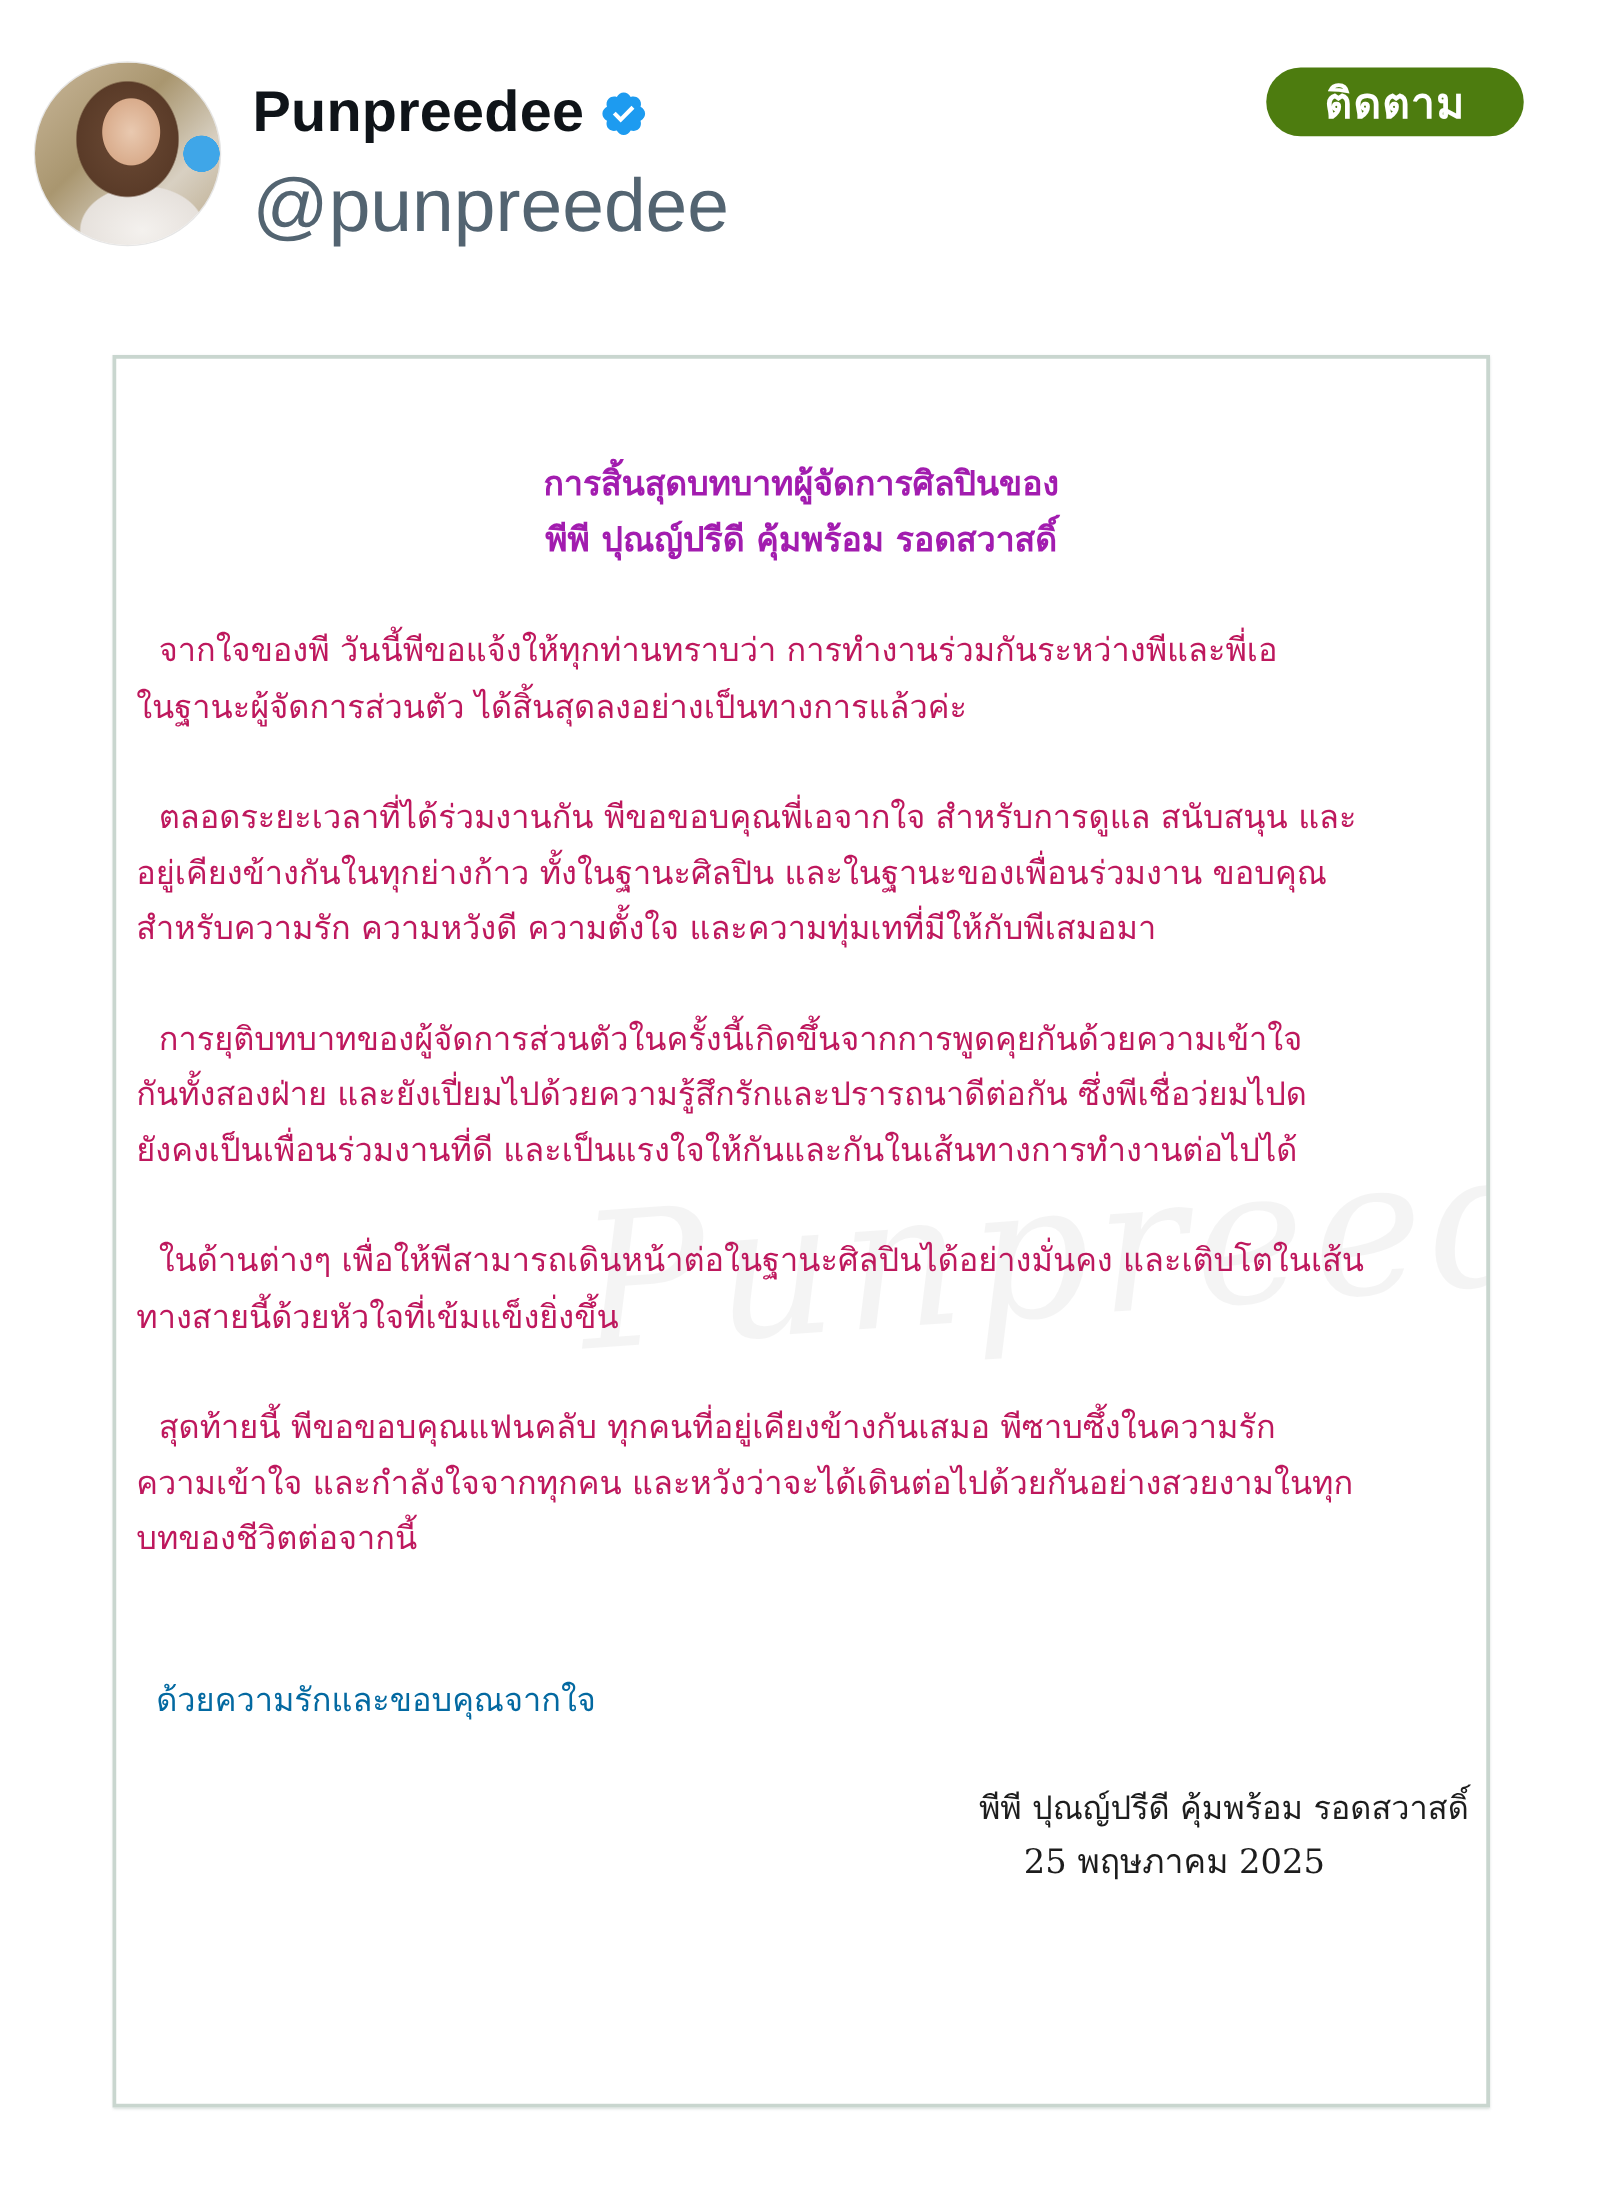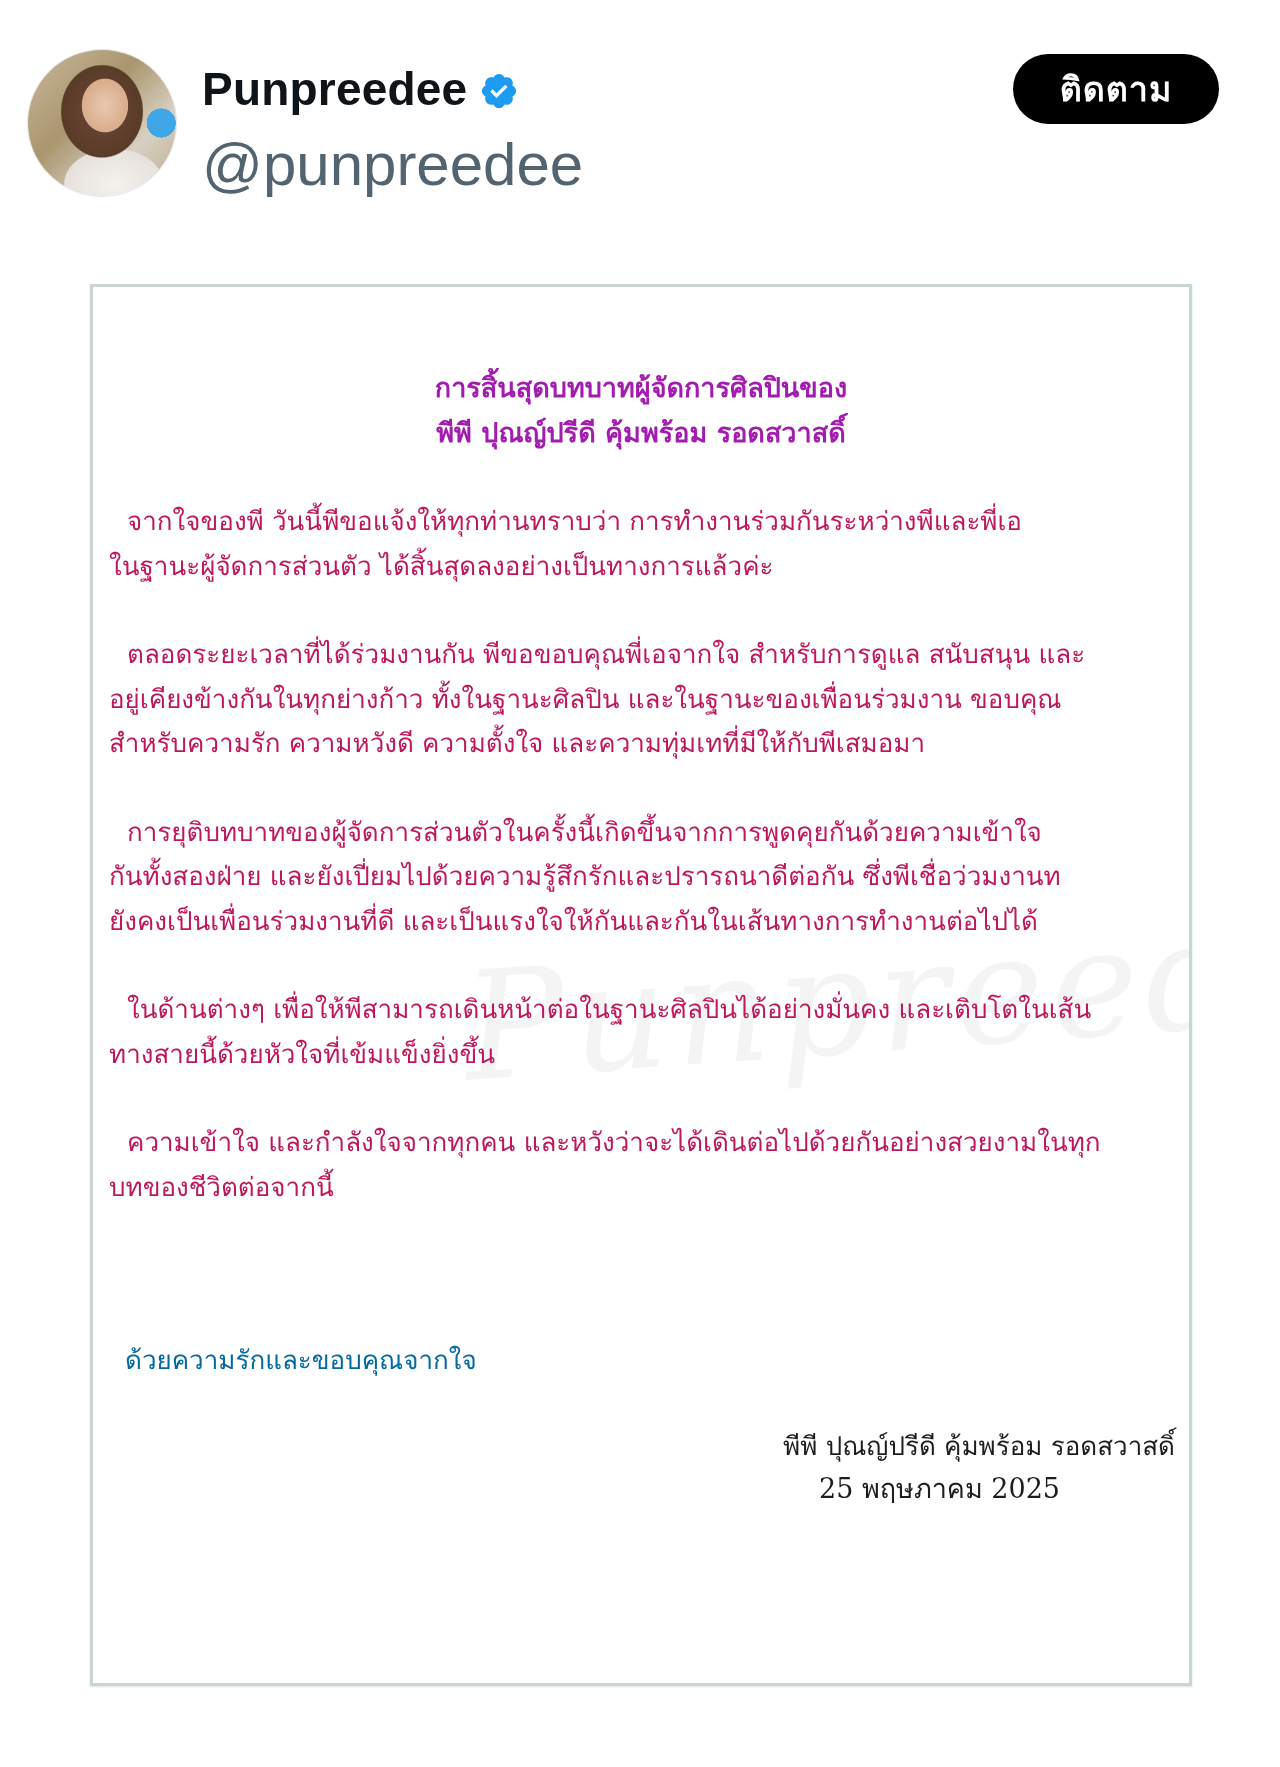--- a/index.html
+++ b/index.html
@@ -58,23 +58,23 @@
     .handle {
       position: absolute;
       left: 202px; top: 130px;
       font-family: "Liberation Sans", sans-serif;
       font-size: 60px;
       color: #536471;
     }
     .follow-button {
       position: absolute;
       left: 1013px; top: 54px;
-      width: 206px; height: 70px;
+      width: 206px; height: 55px;
       border-radius: 40px;
-      background: #000000;
+      background: #4d7c0f;
       color: #ffffff;
       font-family: "DejaVu Sans", sans-serif;
       font-weight: 700;
       font-size: 34px;
       display: flex;
       align-items: center;
       justify-content: center;
       border: none;
       cursor: pointer;
       letter-spacing: 1px;
@@ -190,28 +190,29 @@
       <span class="line">จากใจของพี วันนี้พีขอแจ้งให้ทุกท่านทราบว่า การทำงานร่วมกันระหว่างพีและพี่เอ</span>
       <span class="line">ในฐานะผู้จัดการส่วนตัว ได้สิ้นสุดลงอย่างเป็นทางการแล้วค่ะ</span>
     </p>
     <p class="paragraph">
       <span class="line">ตลอดระยะเวลาที่ได้ร่วมงานกัน พีขอขอบคุณพี่เอจากใจ สำหรับการดูแล สนับสนุน และ</span>
       <span class="line">อยู่เคียงข้างกันในทุกย่างก้าว ทั้งในฐานะศิลปิน และในฐานะของเพื่อนร่วมงาน ขอบคุณ</span>
       <span class="line">สำหรับความรัก ความหวังดี ความตั้งใจ และความทุ่มเทที่มีให้กับพีเสมอมา</span>
     </p>
     <p class="paragraph">
       <span class="line">การยุติบทบาทของผู้จัดการส่วนตัวในครั้งนี้เกิดขึ้นจากการพูดคุยกันด้วยความเข้าใจ</span>
-      <span class="line">กันทั้งสองฝ่าย และยังเปี่ยมไปด้วยความรู้สึกรักและปรารถนาดีต่อกัน ซึ่งพีเชื่อว่วมงานท</span>
+      <span class="line">กันทั้งสองฝ่าย และยังเปี่ยมไปด้วยความรู้สึกรักและปรารถนาดีต่อกัน ซึ่งพีเชื่อว่ยมไปด</span>
       <span class="line">ยังคงเป็นเพื่อนร่วมงานที่ดี และเป็นแรงใจให้กันและกันในเส้นทางการทำงานต่อไปได้</span>
     </p>
     <p class="paragraph">
       <span class="line">ในด้านต่างๆ เพื่อให้พีสามารถเดินหน้าต่อในฐานะศิลปินได้อย่างมั่นคง และเติบโตในเส้น</span>
       <span class="line">ทางสายนี้ด้วยหัวใจที่เข้มแข็งยิ่งขึ้น</span>
     </p>
     <p class="paragraph">
+      <span class="line">สุดท้ายนี้ พีขอขอบคุณแฟนคลับ ทุกคนที่อยู่เคียงข้างกันเสมอ พีซาบซึ้งในความรัก</span>
       <span class="line">ความเข้าใจ และกำลังใจจากทุกคน และหวังว่าจะได้เดินต่อไปด้วยกันอย่างสวยงามในทุก</span>
       <span class="line">บทของชีวิตต่อจากนี้</span>
     </p>
   </div>
 
   <div class="closing">ด้วยความรักและขอบคุณจากใจ</div>
   <div class="signature">พีพี ปุณญ์ปรีดี คุ้มพร้อม รอดสวาสดิ์</div>
   <div class="date">25 พฤษภาคม 2025</div>
 </section>
 

